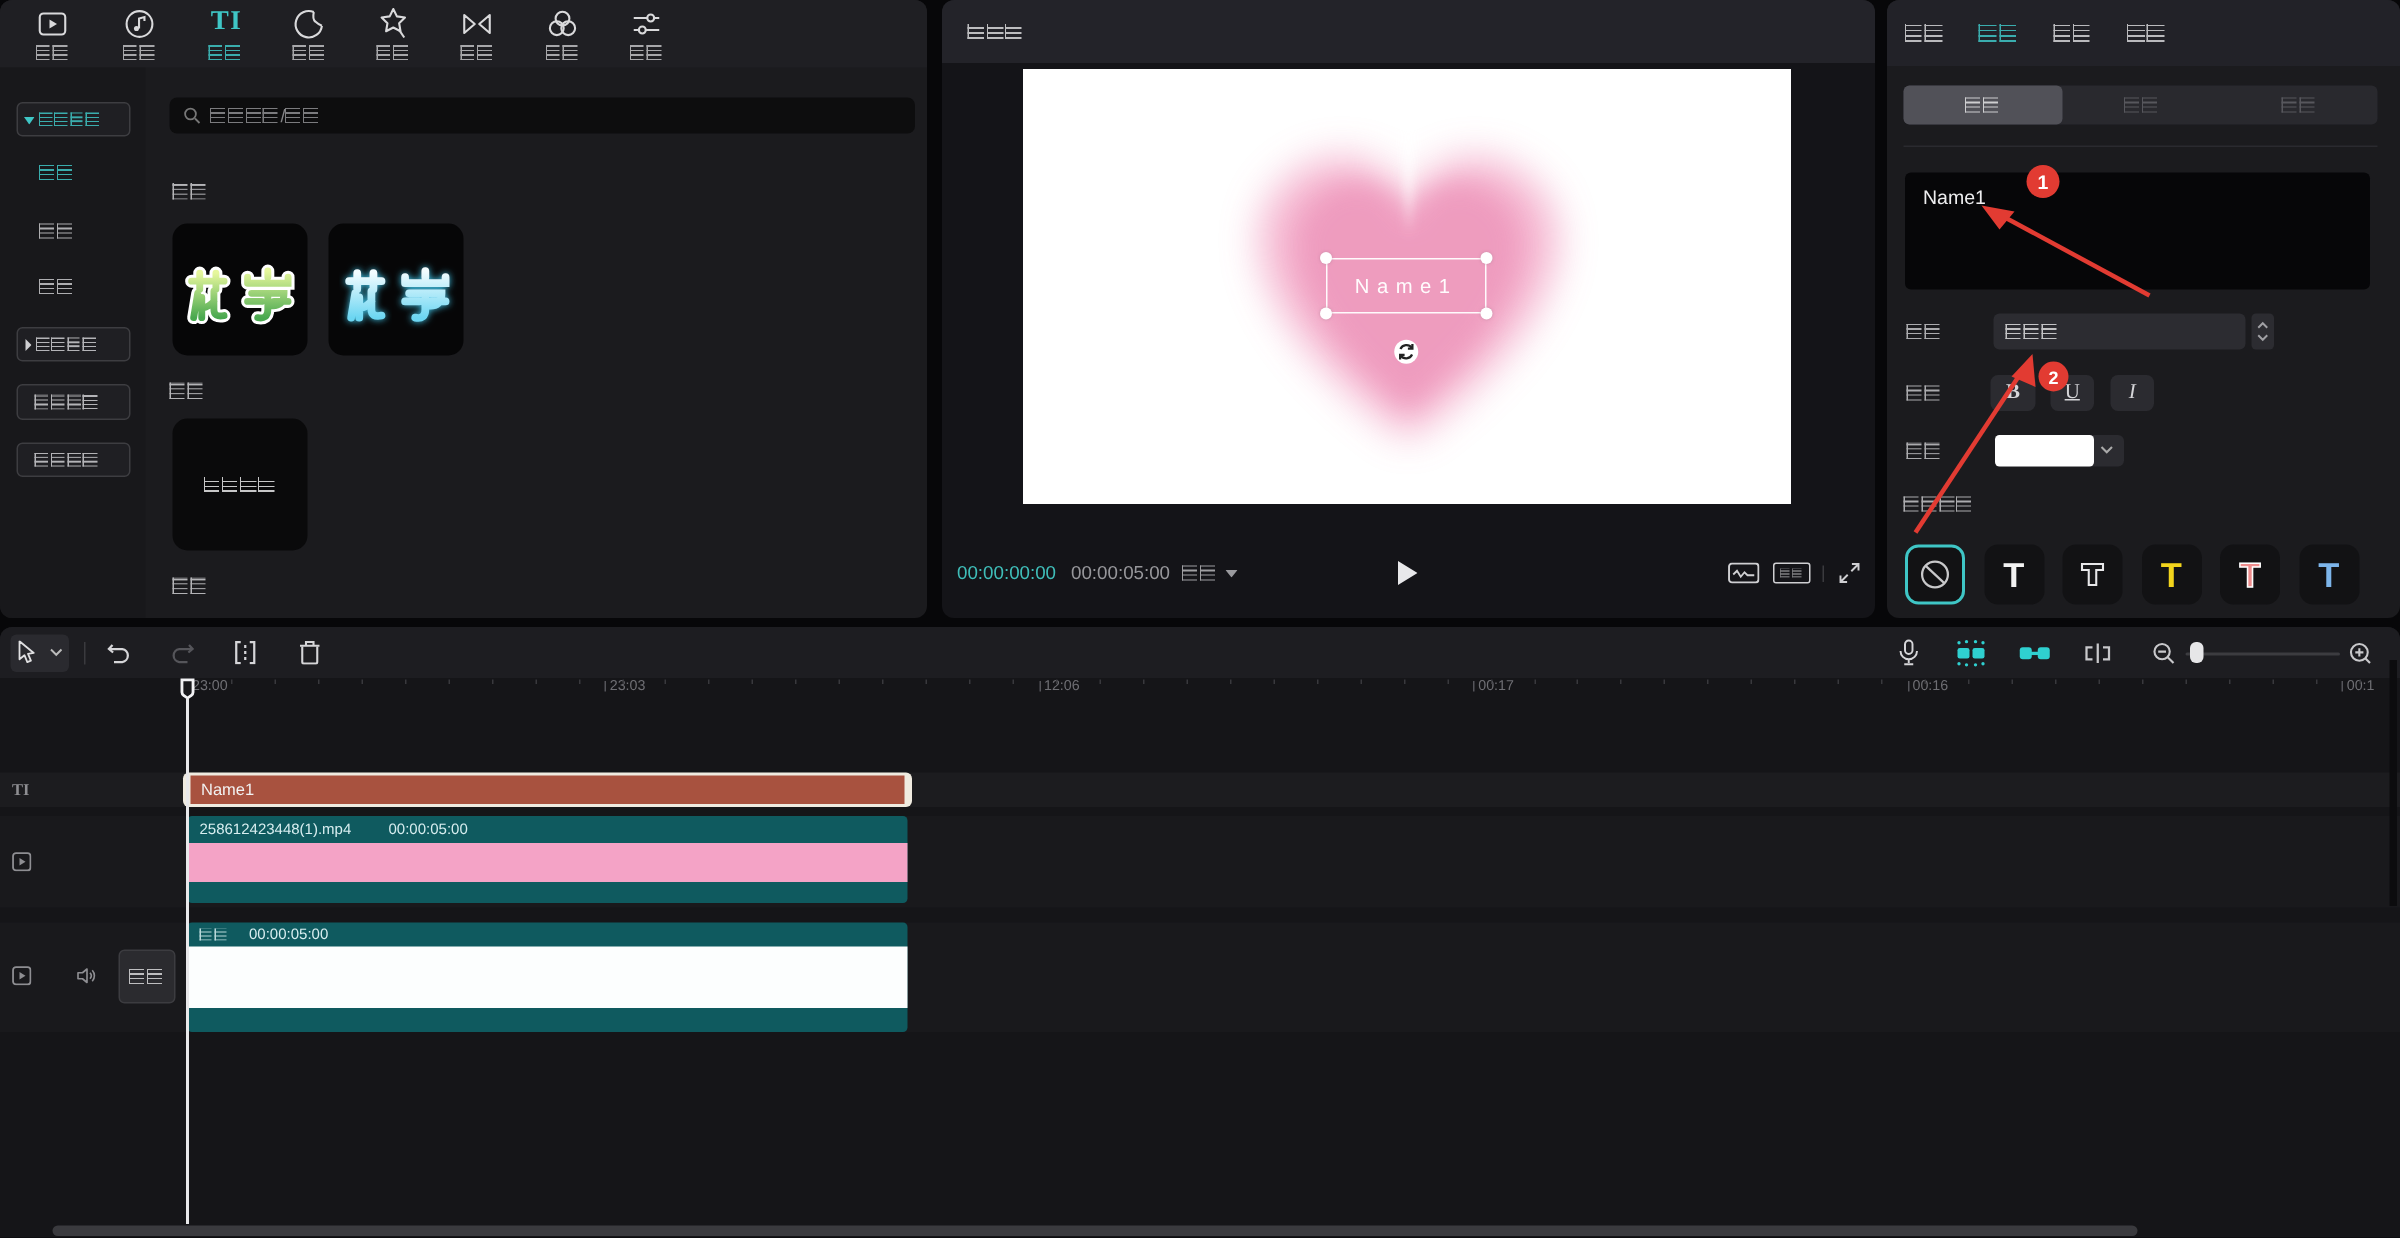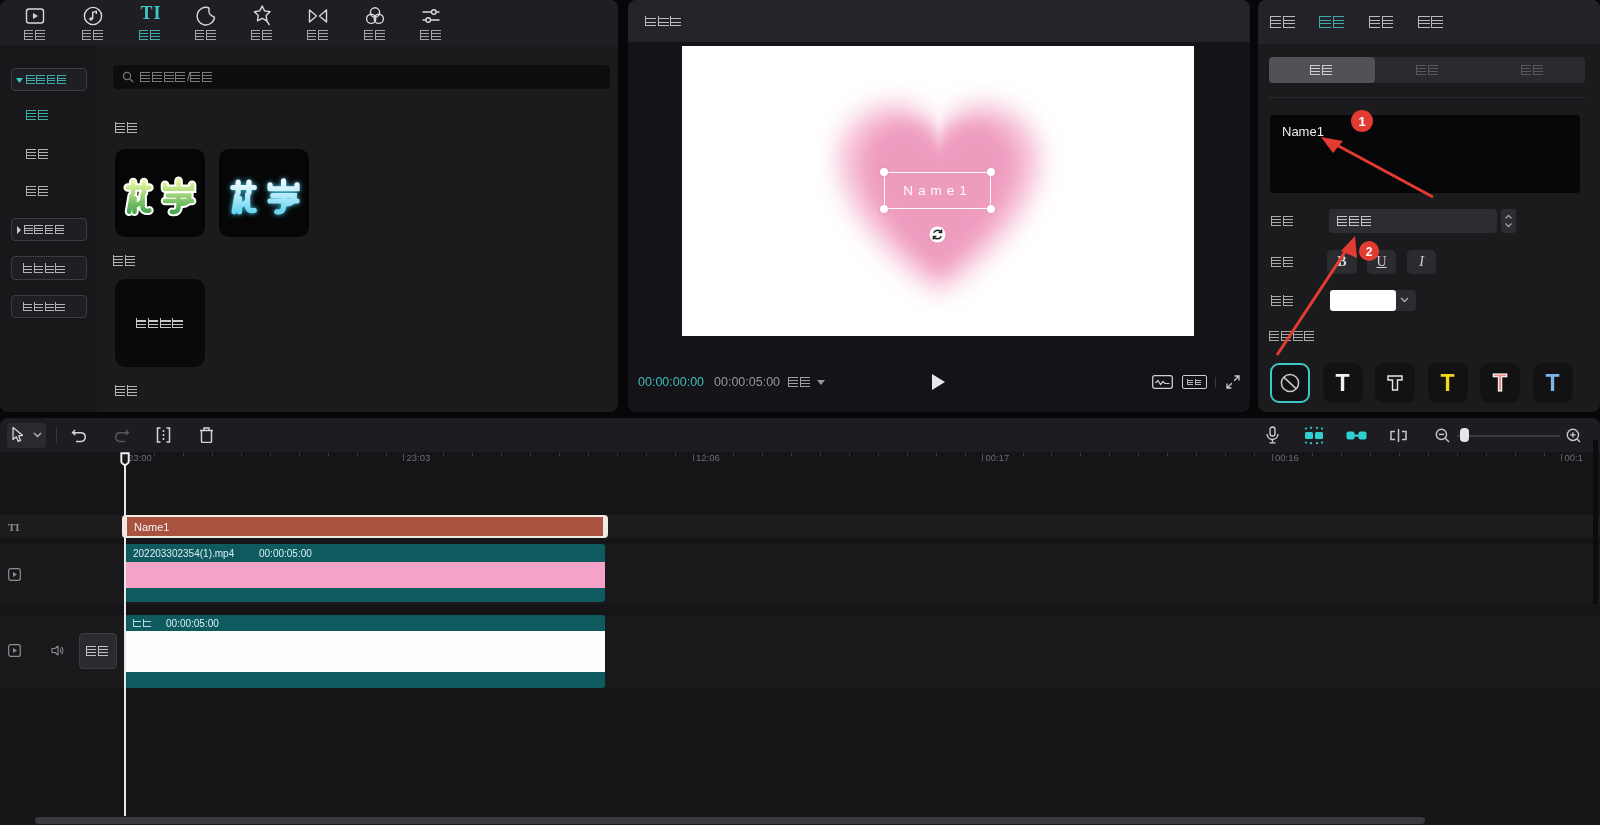--- a/index.html
+++ b/index.html
@@ -541,21 +541,21 @@
 <div class="a" style="left:79px;top:215px;width:38px;height:36px;background:#2b2b2f;border:1px solid #3c3c40;border-radius:4px"></div>
 <div class="t" style="left:79px;top:215px;width:38px;height:36px;justify-content:center;color:#d8d8da;font-size:12px">
       <b class="k"></b>
       <b class="k"></b>
     </div>
 <div class="a" style="left:122px;top:97px;width:486px;height:23px;background:#f0ebe0;border-radius:4px"></div>
 <div class="a" style="left:127px;top:99px;width:476px;height:19px;background:#a8523f"></div>
 <div class="t" style="left:134px;top:97px;height:23px;color:#f2f2f2;font-size:11px">Name1</div>
 <div class="a" style="left:125px;top:126px;width:480px;height:58px;background:#0f5a5f;border-radius:3px"></div>
 <div class="a" style="left:125px;top:144px;width:480px;height:26px;background:#f4a3c6"></div>
-<div class="t" style="left:133px;top:126px;height:18px;color:#d8eef0;font-size:10px">202203302354(1).mp4</div>
+<div class="t" style="left:133px;top:126px;height:18px;color:#d8eef0;font-size:10px">258612423448(1).mp4</div>
 <div class="t" style="left:259px;top:126px;height:18px;color:#d8eef0;font-size:10px">00:00:05:00</div>
 <div class="a" style="left:125px;top:197px;width:480px;height:73px;background:#0f5a5f;border-radius:3px"></div>
 <div class="a" style="left:125px;top:213px;width:480px;height:41px;background:#fcfefe"></div>
 <div class="t" style="left:133px;top:197px;height:16px;color:#d8eef0;font-size:10px">
       <b class="k"></b>
       <b class="k"></b>
     </div>
 <div class="t" style="left:166px;top:197px;height:16px;color:#d8eef0;font-size:10px">00:00:05:00</div>
 <svg class="a" style="left:119px;top:34px" width="12" height="16" viewBox="0 0 12 16">
       <path d="M2.3 1.2 L9.7 1.2 L9.7 9.5 Q9.7 11 8.3 11.8 L6 13.4 L3.7 11.8 Q2.3 11 2.3 9.5 Z" fill="#19191c" stroke="#f2f2f4" stroke-width="1.9"></path>

